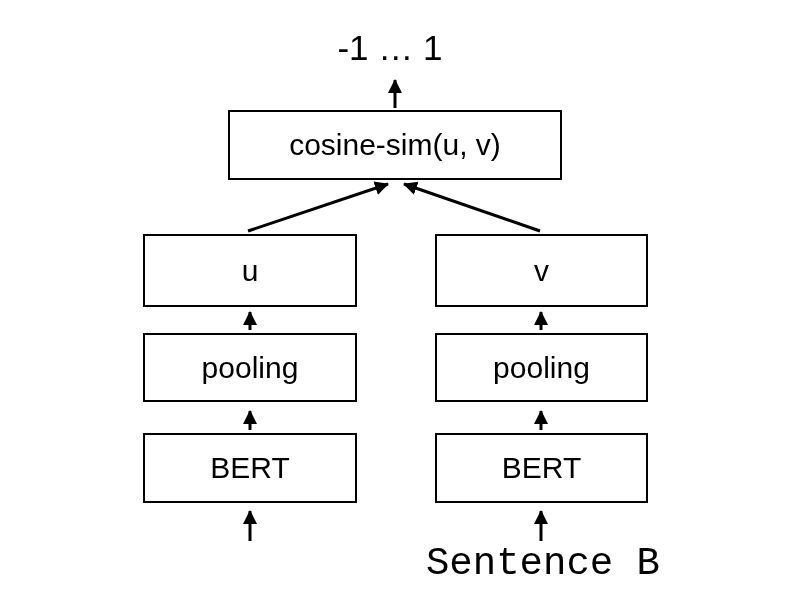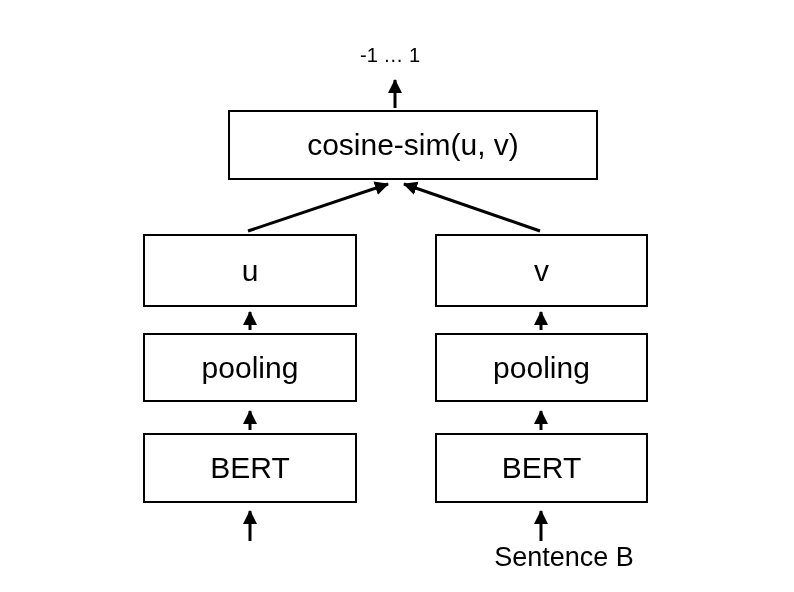--- a/index.html
+++ b/index.html
@@ -19,35 +19,35 @@
     position: absolute;
     border: 2px solid #000000;
     background: #ffffff;
     display: flex;
     align-items: center;
     justify-content: center;
     font-size: 30px;
     color: #000000;
     box-sizing: border-box;
   }
-  .box-cosine   { left: 228px; top: 110px; width: 370px; height: 70px; }
+  .box-cosine   { left: 228px; top: 110px; width: 334px; height: 70px; }
   .box-u        { left: 143px; top: 234px; width: 214px; height: 73px; }
   .box-v        { left: 435px; top: 234px; width: 213px; height: 73px; }
   .box-pool-l   { left: 143px; top: 333px; width: 214px; height: 69px; }
   .box-pool-r   { left: 435px; top: 333px; width: 213px; height: 69px; }
   .box-bert-l   { left: 143px; top: 433px; width: 214px; height: 70px; }
   .box-bert-r   { left: 435px; top: 433px; width: 213px; height: 70px; }
   .free-label {
     position: absolute;
     text-align: center;
     color: #000000;
   }
-  .label-range     { left: 290px; top: 44px;  width: 200px; font-size: 20px; }
+  .label-range     { left: 290px; top: 28px;  width: 200px; font-size: 35px; }
   .label-sentence-a{ left: 125px; top: 542px; width: 240px; font-size: 30px; }
-  .label-sentence-b{ left: 444px; top: 542px; width: 240px; font-size: 27px; }
+  .label-sentence-b{ left: 423px; top: 542px; width: 240px; font-size: 39px; font-family: Liberation Mono, monospace; }
   svg.arrows {
     position: absolute;
     left: 0; top: 0;
     width: 794px;
     height: 592px;
     pointer-events: none;
   }
   svg.arrows line { stroke: #000000; stroke-width: 3; }
 </style>
 </head>

